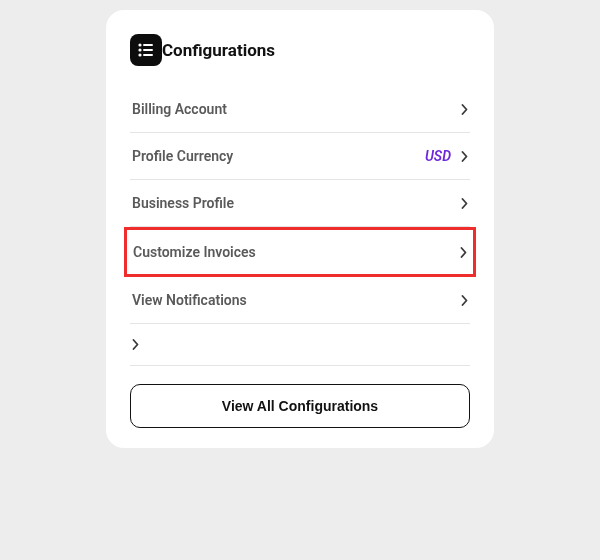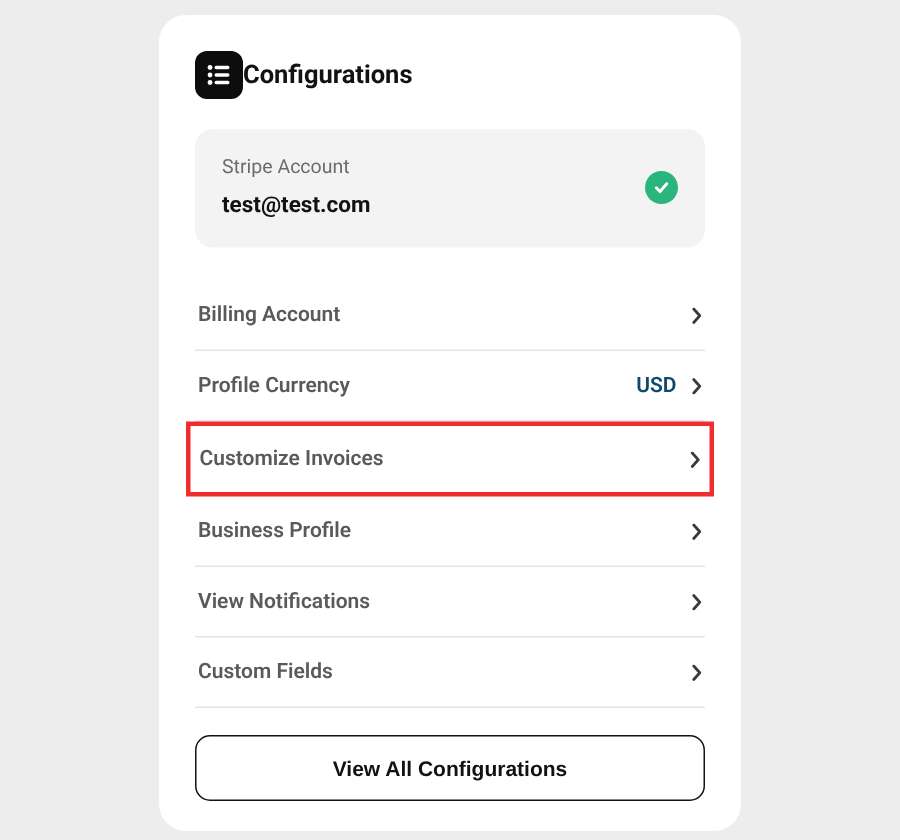--- a/index.html
+++ b/index.html
@@ -101,21 +101,22 @@
       color: #5a5a5a;
     }
     .settings-right {
       display: flex;
       align-items: center;
       gap: 10px;
     }
     .settings-value {
       font-size: 14px;
       font-weight: 600;
-      color: #0c4a6e;
+      color: #6d28d9;
+      font-style: italic;
     }
     .chevron {
       flex-shrink: 0;
     }
     .view-all-button {
       margin-top: 18px;
       width: 100%;
       padding: 13px;
       background: #ffffff;
       border: 1.5px solid #121212;
@@ -139,76 +140,64 @@
         <rect x="6" y="2.9" width="10" height="2.2" rx="1.1" fill="#ffffff"></rect>
         <circle cx="3" cy="9" r="1.6" fill="#ffffff"></circle>
         <rect x="6" y="7.9" width="10" height="2.2" rx="1.1" fill="#ffffff"></rect>
         <circle cx="3" cy="14" r="1.6" fill="#ffffff"></circle>
         <rect x="6" y="12.9" width="10" height="2.2" rx="1.1" fill="#ffffff"></rect>
       </svg>
     </div>
     <div class="header-title">Configurations</div>
   </div>
 
-  <div class="account-box">
-    <div class="account-info">
-      <div class="account-label">Stripe Account</div>
-      <div class="account-email">test@test.com</div>
-    </div>
-    <div class="status-badge">
-      <svg width="12" height="12" viewBox="0 0 12 12">
-        <path d="M2.5 6.2 L5 8.7 L9.5 3.5" stroke="#ffffff" stroke-width="2" fill="none" stroke-linecap="round" stroke-linejoin="round"></path>
-      </svg>
-    </div>
-  </div>
 
   <div class="settings-list">
       <div class="settings-item">
         <div class="settings-label">Billing Account</div>
         <div class="settings-right">
           <svg width="7" height="11" viewBox="0 0 7 11" class="chevron">
             <path d="M1.5 1 L5.5 5.5 L1.5 10" stroke="#3a3a3a" stroke-width="1.8" fill="none" stroke-linecap="round" stroke-linejoin="round"></path>
           </svg>
         </div>
       </div>
       <div class="settings-item">
         <div class="settings-label">Profile Currency</div>
         <div class="settings-right">
           <div class="settings-value">USD</div>
+          <svg width="7" height="11" viewBox="0 0 7 11" class="chevron">
+            <path d="M1.5 1 L5.5 5.5 L1.5 10" stroke="#3a3a3a" stroke-width="1.8" fill="none" stroke-linecap="round" stroke-linejoin="round"></path>
+          </svg>
+        </div>
+      </div>
+      <div class="settings-item">
+        <div class="settings-label">Business Profile</div>
+        <div class="settings-right">
           <svg width="7" height="11" viewBox="0 0 7 11" class="chevron">
             <path d="M1.5 1 L5.5 5.5 L1.5 10" stroke="#3a3a3a" stroke-width="1.8" fill="none" stroke-linecap="round" stroke-linejoin="round"></path>
           </svg>
         </div>
       </div>
       <div class="settings-item highlighted">
         <div class="settings-label">Customize Invoices</div>
         <div class="settings-right">
           <svg width="7" height="11" viewBox="0 0 7 11" class="chevron">
             <path d="M1.5 1 L5.5 5.5 L1.5 10" stroke="#3a3a3a" stroke-width="1.8" fill="none" stroke-linecap="round" stroke-linejoin="round"></path>
           </svg>
         </div>
       </div>
       <div class="settings-item">
-        <div class="settings-label">Business Profile</div>
-        <div class="settings-right">
-          <svg width="7" height="11" viewBox="0 0 7 11" class="chevron">
-            <path d="M1.5 1 L5.5 5.5 L1.5 10" stroke="#3a3a3a" stroke-width="1.8" fill="none" stroke-linecap="round" stroke-linejoin="round"></path>
-          </svg>
-        </div>
-      </div>
-      <div class="settings-item">
         <div class="settings-label">View Notifications</div>
         <div class="settings-right">
           <svg width="7" height="11" viewBox="0 0 7 11" class="chevron">
             <path d="M1.5 1 L5.5 5.5 L1.5 10" stroke="#3a3a3a" stroke-width="1.8" fill="none" stroke-linecap="round" stroke-linejoin="round"></path>
           </svg>
         </div>
       </div>
       <div class="settings-item">
-        <div class="settings-label">Custom Fields</div>
         <div class="settings-right">
           <svg width="7" height="11" viewBox="0 0 7 11" class="chevron">
             <path d="M1.5 1 L5.5 5.5 L1.5 10" stroke="#3a3a3a" stroke-width="1.8" fill="none" stroke-linecap="round" stroke-linejoin="round"></path>
           </svg>
         </div>
       </div>
     </div>
 
   <button class="view-all-button">View All Configurations</button>
 

